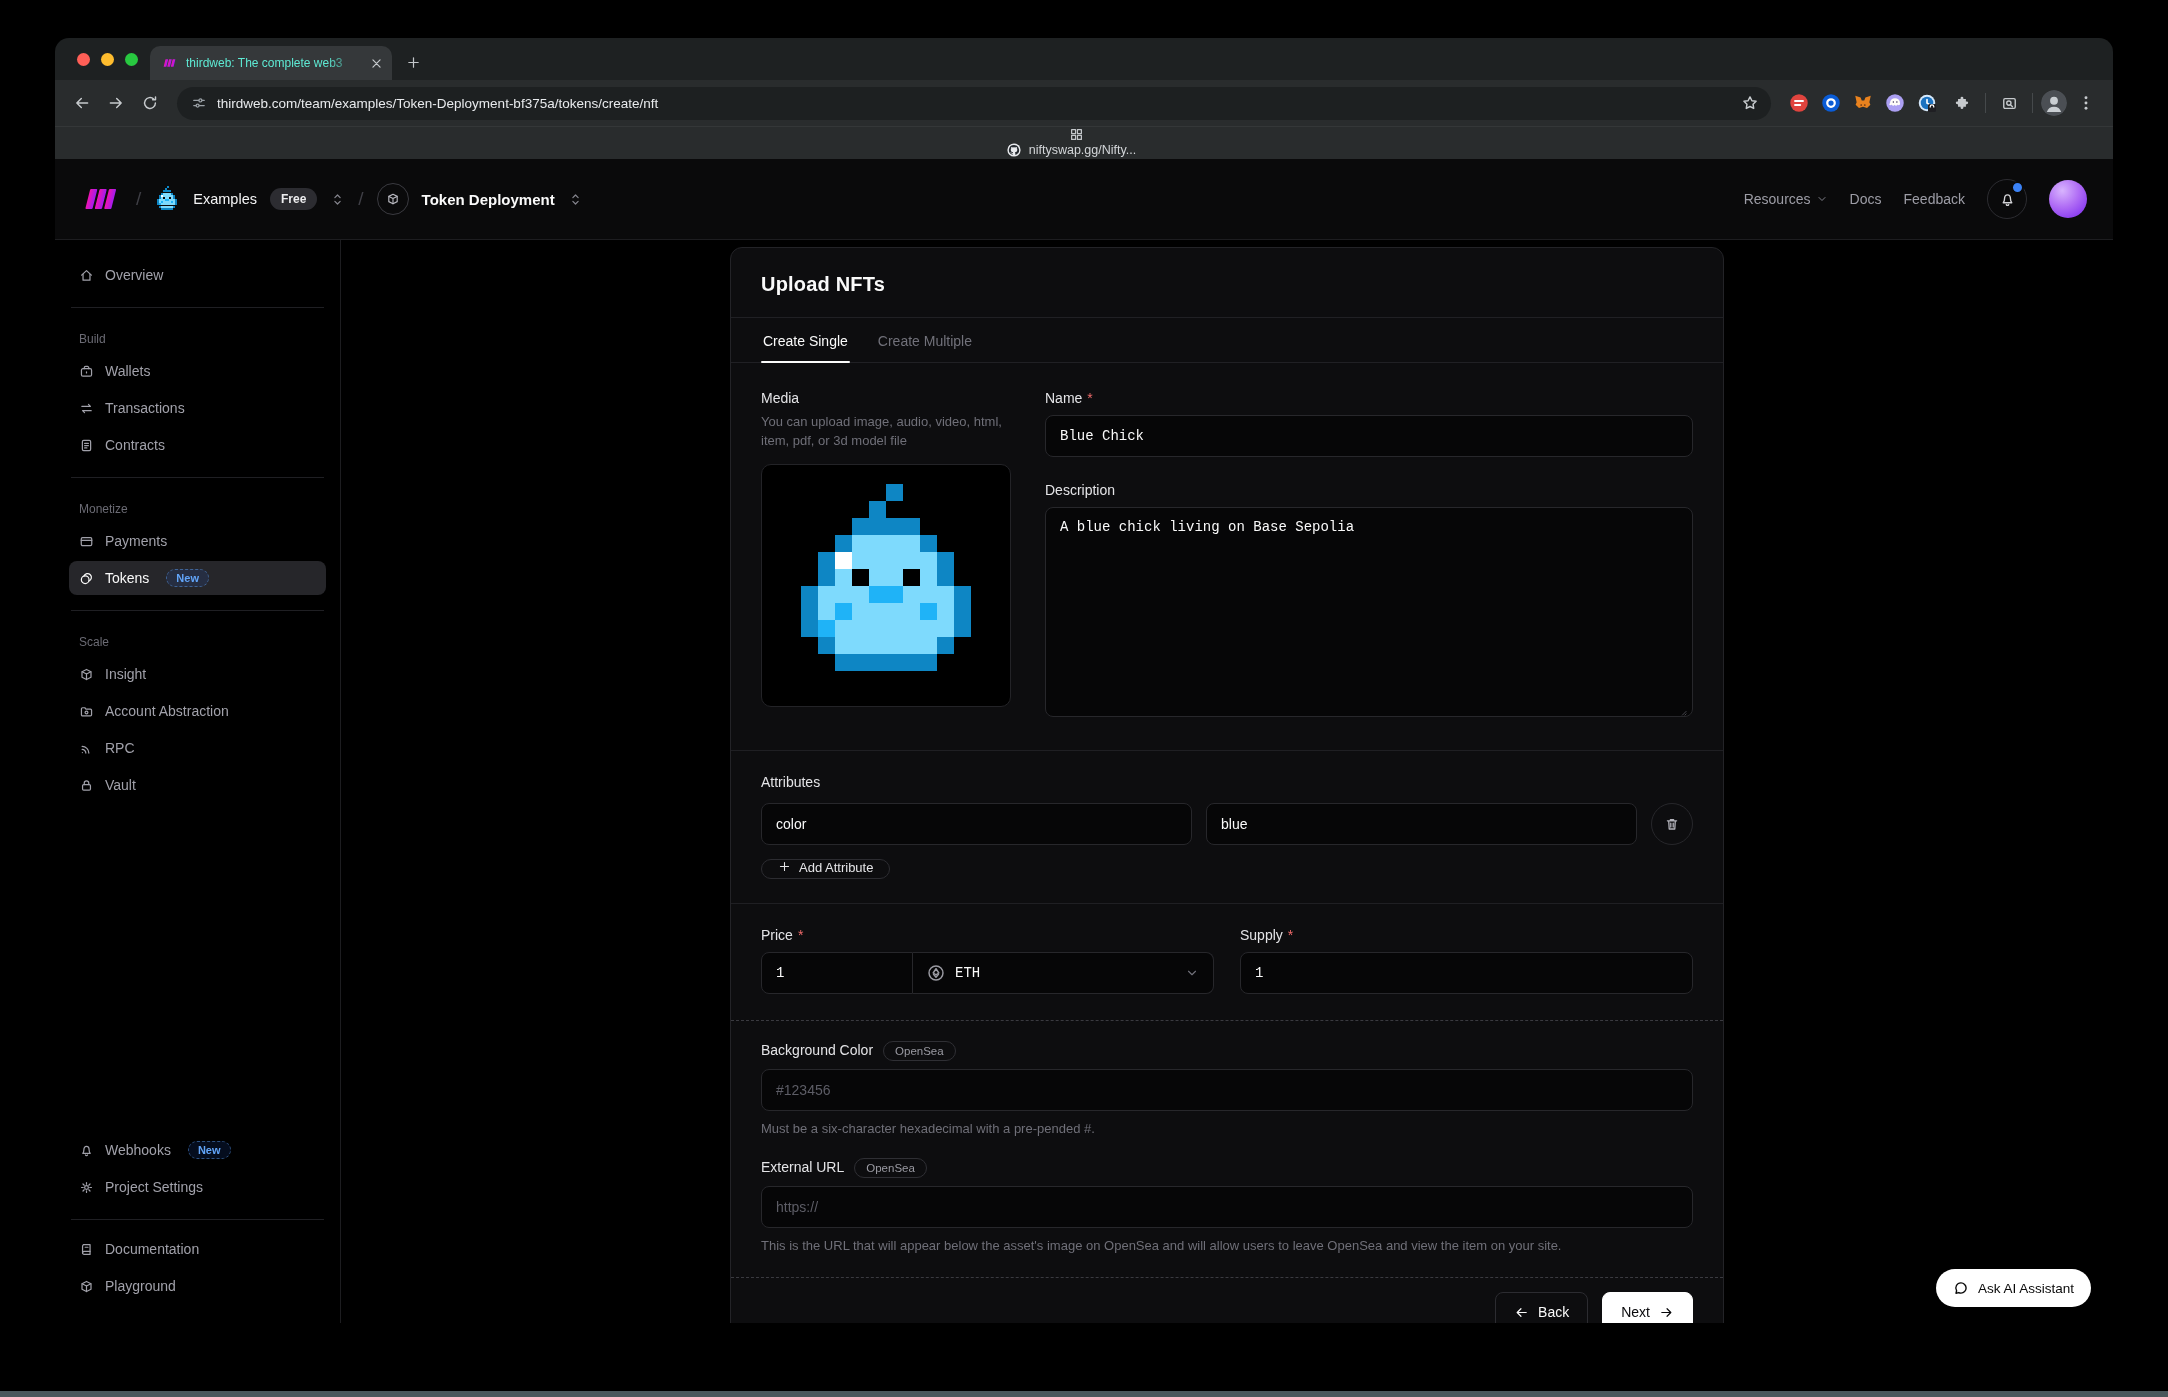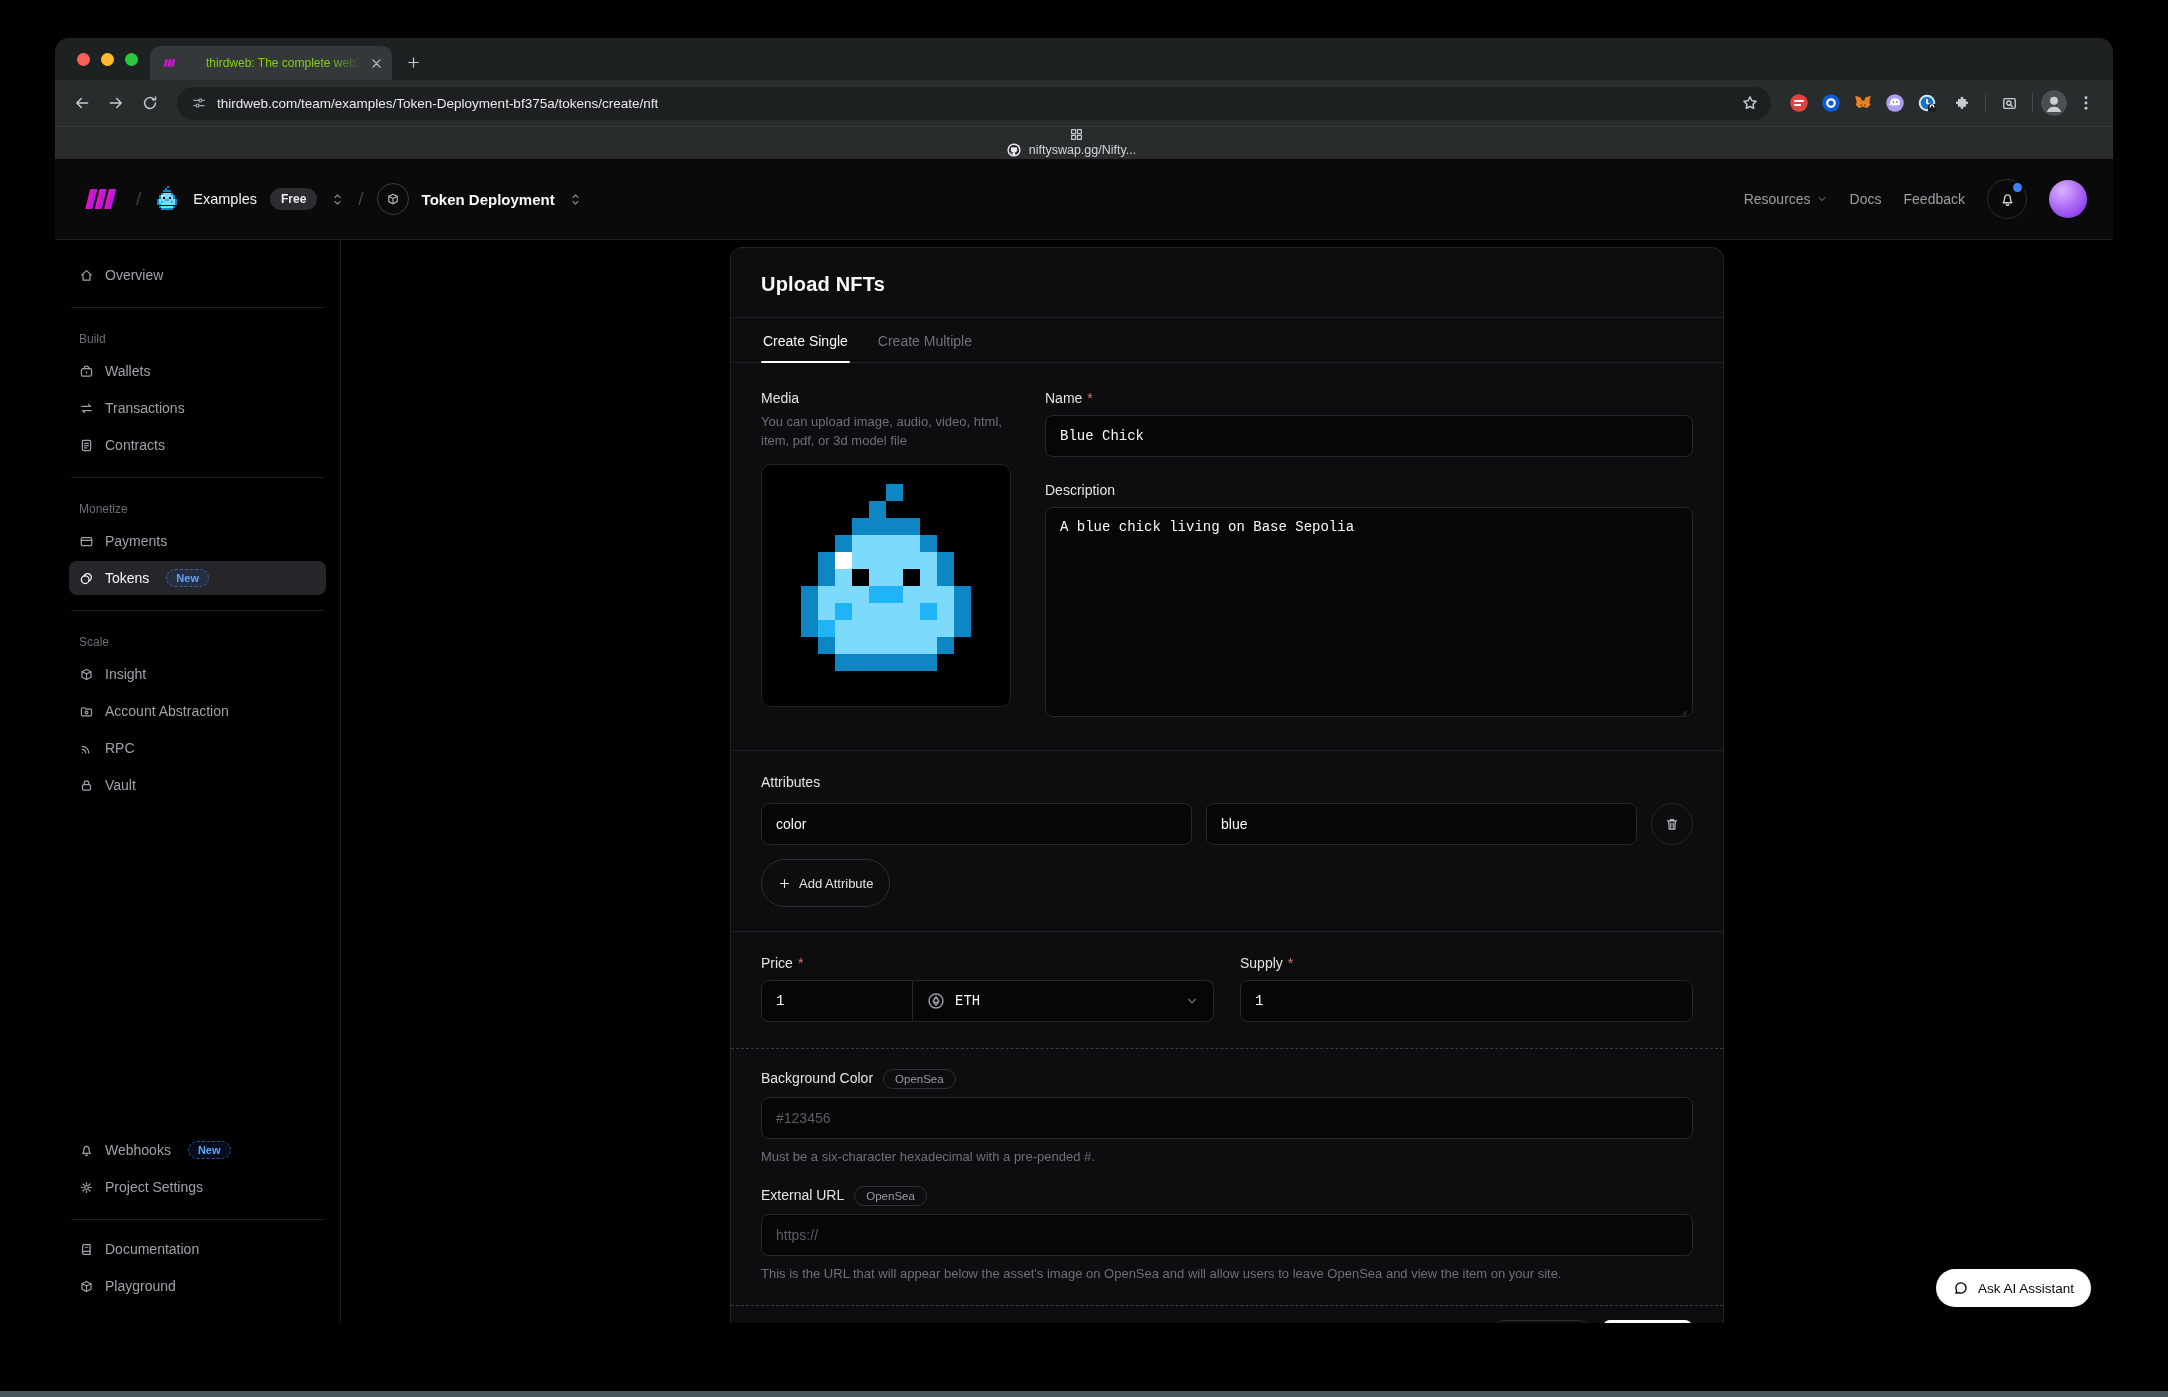--- a/index.html
+++ b/index.html
@@ -8,21 +8,21 @@
   .bottom-sliver{position:absolute;left:0;bottom:0;width:100%;height:6px;background:#4a585c;}
   .window{position:absolute;left:55px;top:38px;width:2058px;height:1285px;border-radius:14px;overflow:hidden;background:#000;box-shadow:0 30px 70px rgba(0,0,0,.85);}
   svg{display:block;width:100%;height:100%;}
   .ic{display:inline-flex;flex:none;}
 
   
   .tabstrip{height:42px;background:#1e2122;display:flex;align-items:flex-end;position:relative;}
   .traffic{position:absolute;left:22px;top:15px;display:flex;gap:11px;}
   .traffic span{width:13px;height:13px;border-radius:50%;}
   .btab{margin-left:95px;width:222px;height:34px;background:#35383a;border-radius:10px 10px 0 0;display:flex;align-items:center;gap:8px;padding:0 8px 0 12px;position:relative;}
-  .btab .title{flex:1;font-size:12px;color:#84cc16;white-space:nowrap;overflow:hidden;-webkit-mask-image:linear-gradient(90deg,#000 80%,transparent);mask-image:linear-gradient(90deg,#000 80%,transparent);margin-left:20px;}
+  .btab .title{flex:1;font-size:12px;color:#5eead4;white-space:nowrap;overflow:hidden;-webkit-mask-image:linear-gradient(90deg,#000 80%,transparent);mask-image:linear-gradient(90deg,#000 80%,transparent);}
   .btab .ic{width:15px;height:15px;color:#c3c7ca;}
   .newtab{width:26px;height:26px;margin:0 0 5px 8px;color:#c3c7ca;display:flex;align-items:center;justify-content:center;}
   .newtab .ic{width:15px;height:15px;}
 
   .toolbar{height:46px;background:#292c2d;display:flex;align-items:center;padding:0 12px;gap:4px;}
   .navbtn{width:30px;height:30px;border-radius:50%;display:flex;align-items:center;justify-content:center;color:#c6cacd;}
   .navbtn .ic{width:18px;height:18px;}
   .omnibox{flex:1;height:33px;background:#1d2021;border-radius:17px;display:flex;align-items:center;gap:10px;padding:0 8px 0 14px;margin:0 8px;}
   .omnibox .tune{width:16px;height:16px;color:#9aa0a6;}
   .omnibox .url{flex:1;font-size:13.5px;color:#e8eaed;white-space:nowrap;overflow:hidden;}
@@ -94,21 +94,21 @@
   .media-col{width:250px;flex:none;}
   .media-box{margin-top:14px;width:250px;height:243px;box-sizing:border-box;background:#000;border:1px solid #232327;border-radius:10px;display:flex;align-items:center;justify-content:center;}
   .name-col{flex:1;display:flex;flex-direction:column;}
   .mt8{margin-top:8px;font-family:Liberation Mono, monospace;}.mt10{margin-top:10px;}.mt12{margin-top:12px;}.mt14{margin-top:14px;}.mt24{margin-top:24px;}
   .divider{height:1px;background:#1f1f23;}
   .dashed{height:0;border-top:1px dashed #3a3a40;}
 
   .attr-row{display:flex;align-items:center;gap:14px;}
   .trash-btn{width:42px;height:42px;flex:none;border-radius:50%;border:1px solid #27272b;display:flex;align-items:center;justify-content:center;color:#b4b4bc;background:transparent;}
   .trash-btn .ic{width:16px;height:16px;}
-  .add-btn{display:inline-flex;align-items:center;gap:8px;height:48px;padding:0 16px;border-radius:999px;border:1px solid #2c2c31;color:#e4e4e7;font-size:13px;background:transparent;}
+  .add-btn{display:inline-flex;gap:8px;height:20px;padding:0 16px;border-radius:999px;border:1px solid #2c2c31;color:#e4e4e7;font-size:13px;background:transparent;}
   .add-btn .ic{width:13px;height:13px;}
 
   .price-grid{display:grid;grid-template-columns:1fr 1fr;gap:26px;}
   .joined{display:flex;}
   .joined .tinput{width:152px;border-radius:8px 0 0 8px;}
   .cur-select{flex:1;height:42px;box-sizing:border-box;background:#060607;border:1px solid #27272b;border-left:none;border-radius:0 8px 8px 0;display:flex;align-items:center;gap:10px;padding:0 14px;}
   .cur-select .eth{width:18px;height:18px;color:#9a9aa2;}
   .cur-label{font-size:14px;color:#fafafa;}
   .cur-select .chev{margin-left:auto;width:14px;height:14px;color:#71717a;}
 

